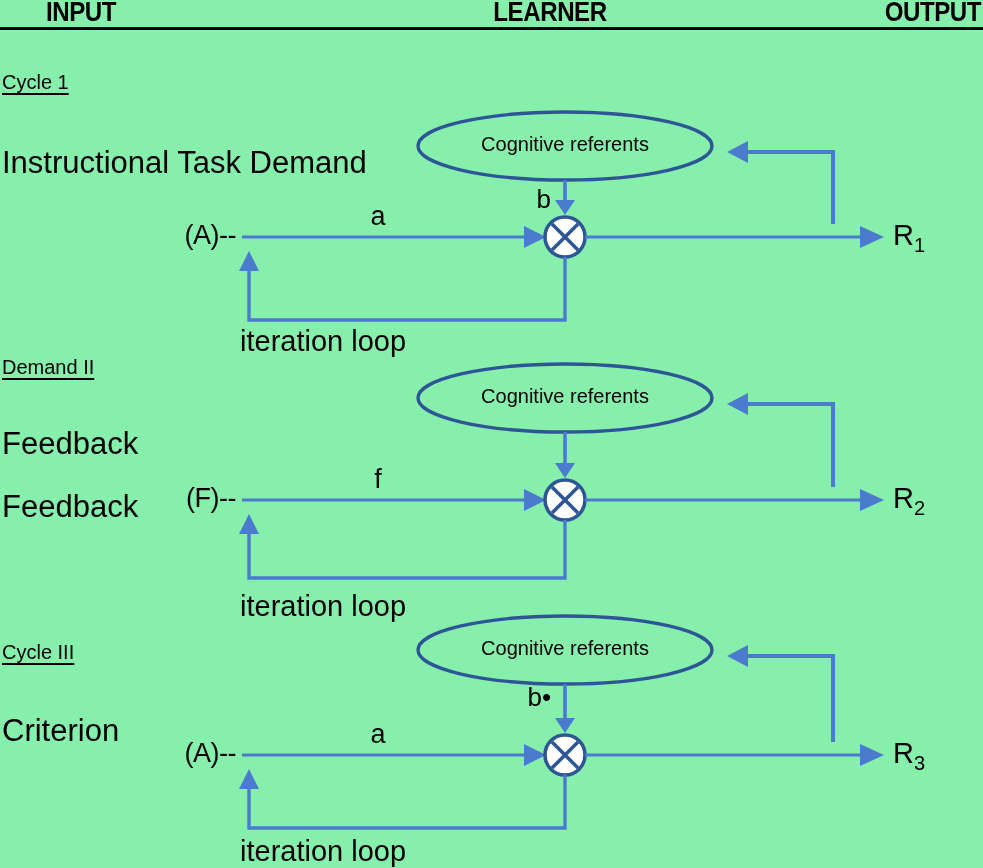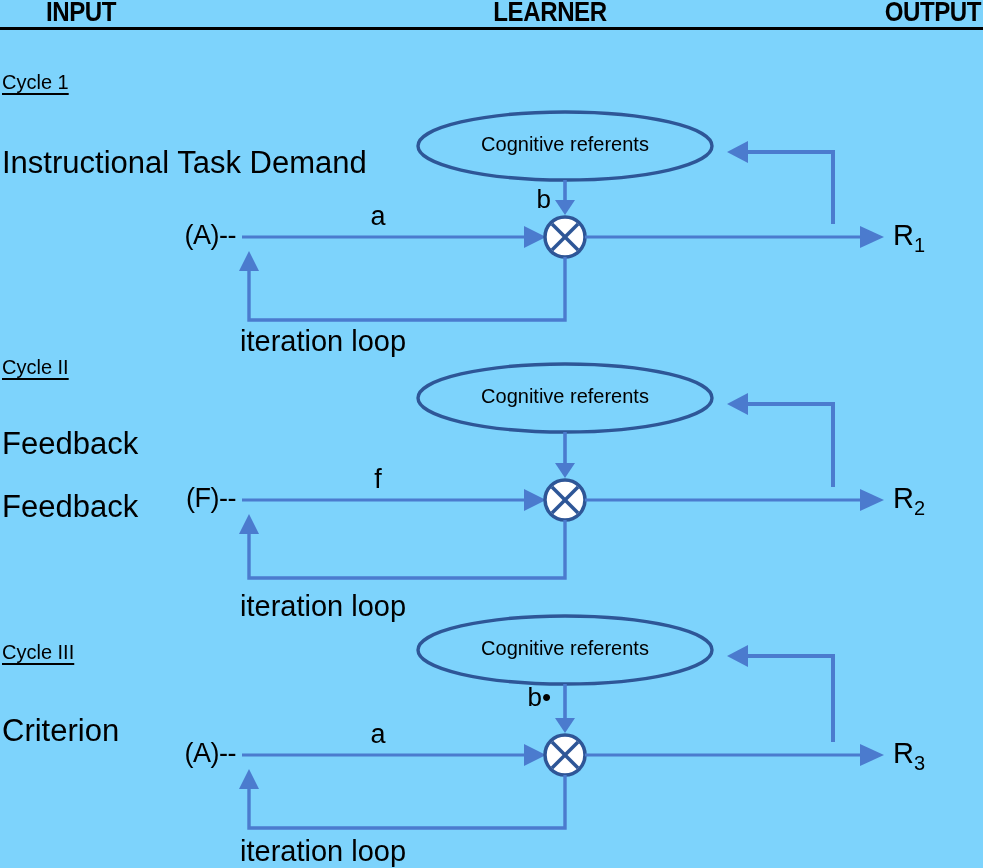--- a/index.html
+++ b/index.html
@@ -1,17 +1,17 @@
 <!DOCTYPE html>
 <html><head>
 <meta charset="utf-8">
 <style>
   html,body{margin:0;padding:0;background:#ffffff;}
   #stage{
-    position:relative;width:983px;height:868px;background:#7dd3fc;overflow:hidden;
+    position:relative;width:983px;height:868px;background:#86efac;overflow:hidden;
     font-family:"Liberation Sans", sans-serif;color:#000;
   }
   .abs{position:absolute;line-height:1;white-space:nowrap;}
   .hdr{font-size:28px;font-weight:600;letter-spacing:-0.5px;transform:scaleX(0.86);}
   #hdr-input{left:46px;top:-2px;transform-origin:0 0;}
   #hdr-learner{left:470px;top:-2px;width:160px;text-align:center;transform-origin:50% 0;}
   #hdr-output{right:2px;top:-2px;transform-origin:100% 0;}
   #hdr-rule{left:0;top:27px;width:983px;height:3px;background:#000;}
   .cycle-title{left:2px;font-size:20px;text-decoration:underline;text-decoration-thickness:2px;text-underline-offset:4px;}
   .input-label{left:2px;font-size:31px;}
@@ -95,21 +95,21 @@
 
   <div class="abs txt cycle-title" style="top:72px">Cycle 1</div>
   <div class="abs txt input-label" style="top:147px">Instructional Task Demand</div>
   <div class="abs txt source" style="top:222px">(A)--</div>
   <div class="abs txt path-label" style="top:203px">a</div>
   <div class="abs txt gate-label" style="top:186px">b</div>
   <div class="abs txt ellipse-label" style="top:134px">Cognitive referents</div>
   <div class="abs txt r-out" style="top:221px"><span>R</span><sub>1</sub></div>
   <div class="abs txt loop-label" style="top:327px">iteration loop</div>
 
-  <div class="abs txt cycle-title" style="top:357px">Cycle II</div>
+  <div class="abs txt cycle-title" style="top:357px">Demand II</div>
   <div class="abs txt input-label" style="top:428px">Feedback</div>
   <div class="abs txt input-label" style="top:491px">Feedback</div>
   <div class="abs txt source" style="top:485px">(F)--</div>
   <div class="abs txt path-label" style="top:466px">f</div>
   <div class="abs txt ellipse-label" style="top:386px">Cognitive referents</div>
   <div class="abs txt r-out" style="top:484px"><span>R</span><sub>2</sub></div>
   <div class="abs txt loop-label" style="top:592px">iteration loop</div>
 
   <div class="abs txt cycle-title" style="top:642px">Cycle III</div>
   <div class="abs txt input-label" style="top:715px">Criterion</div>

